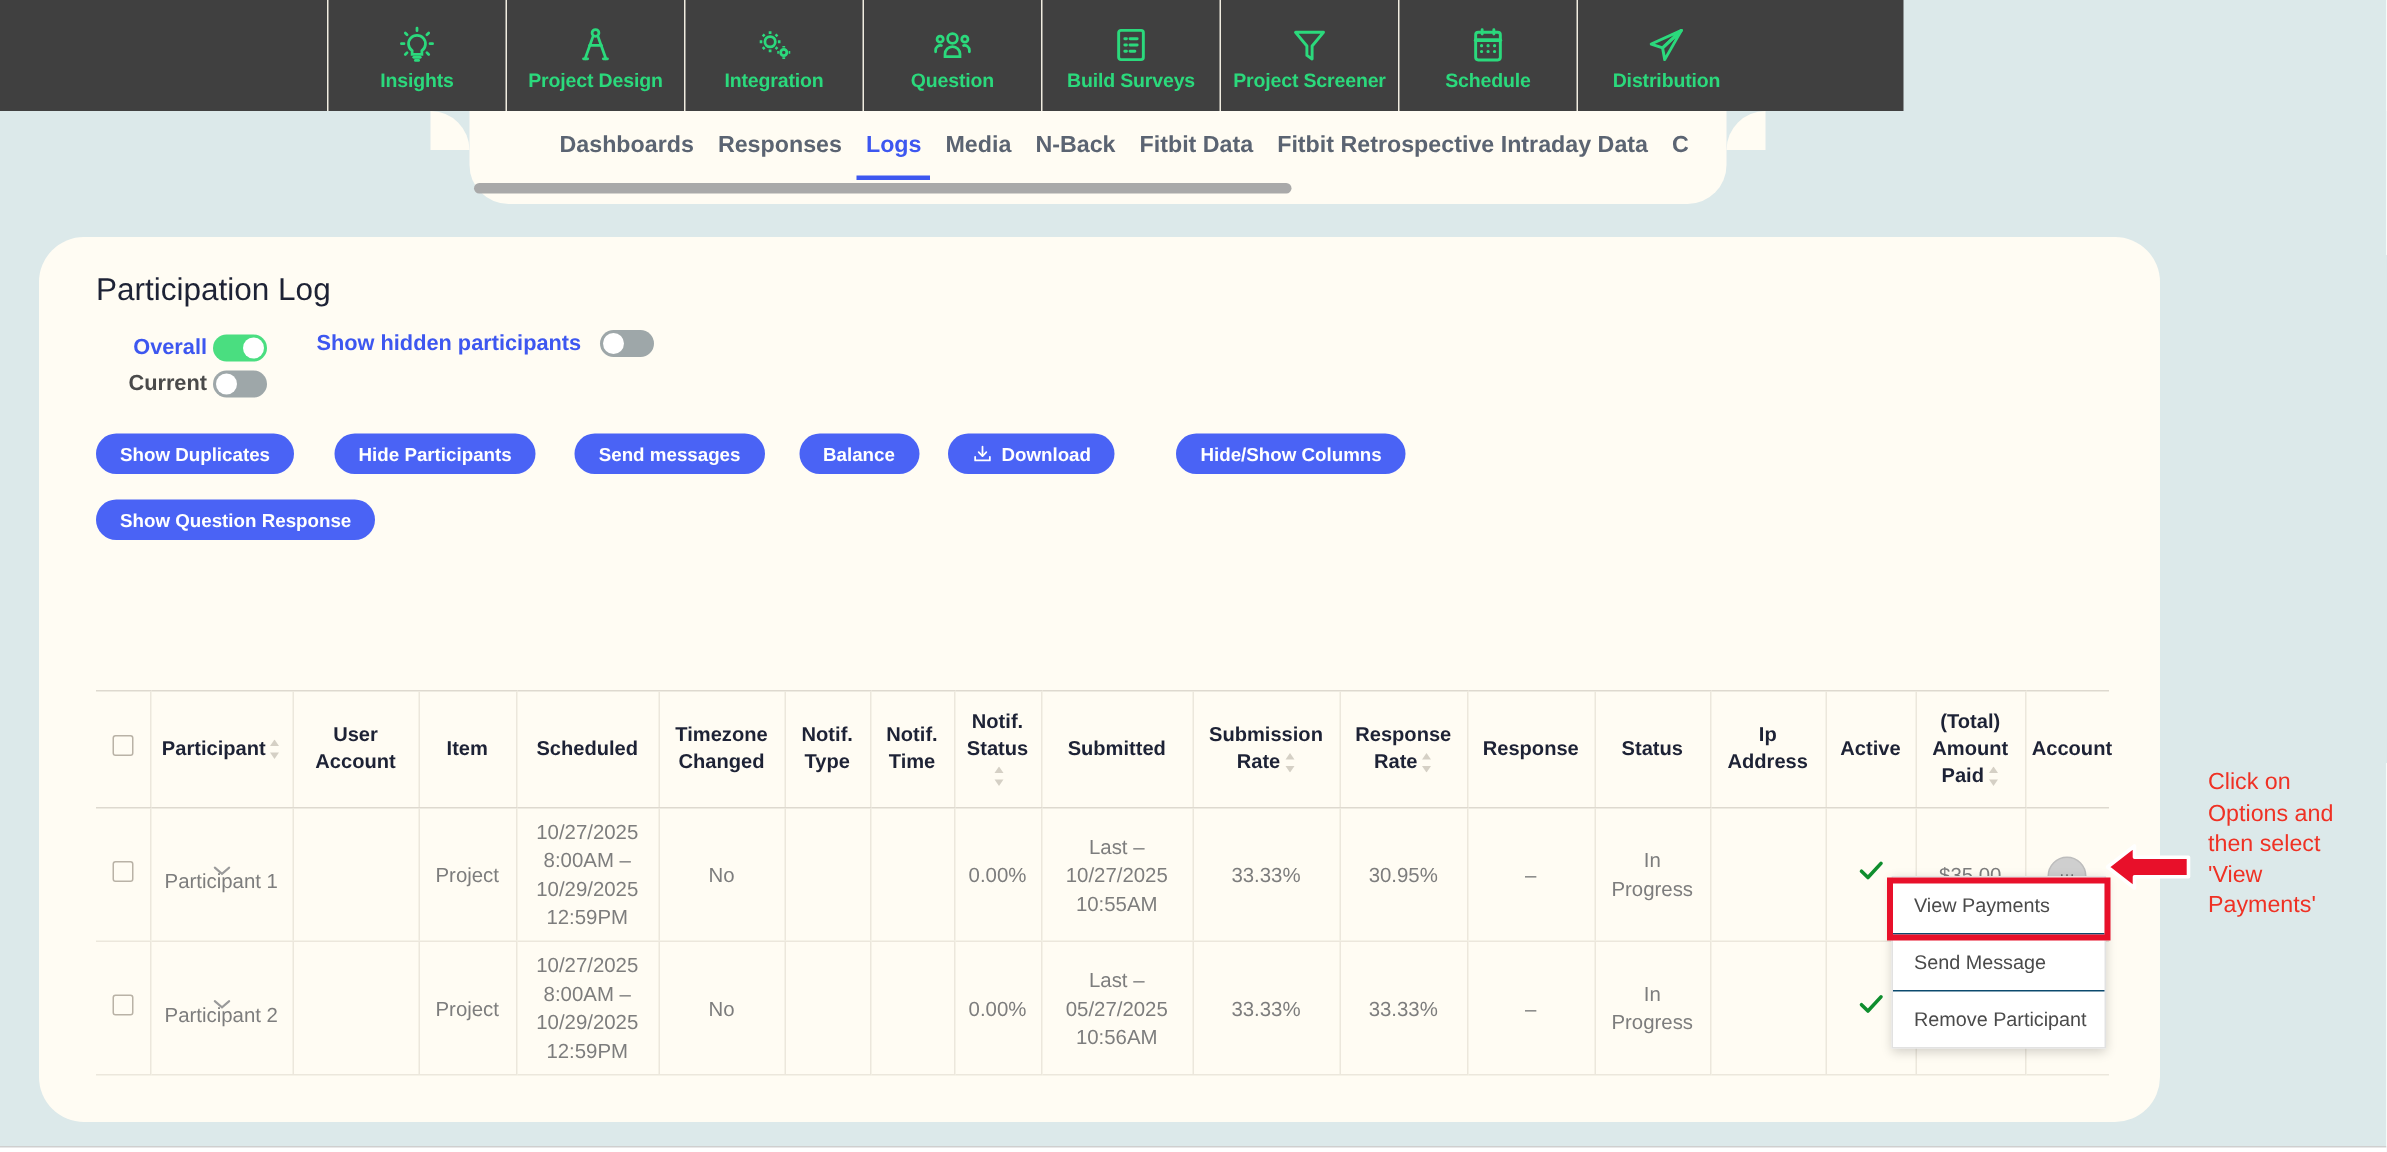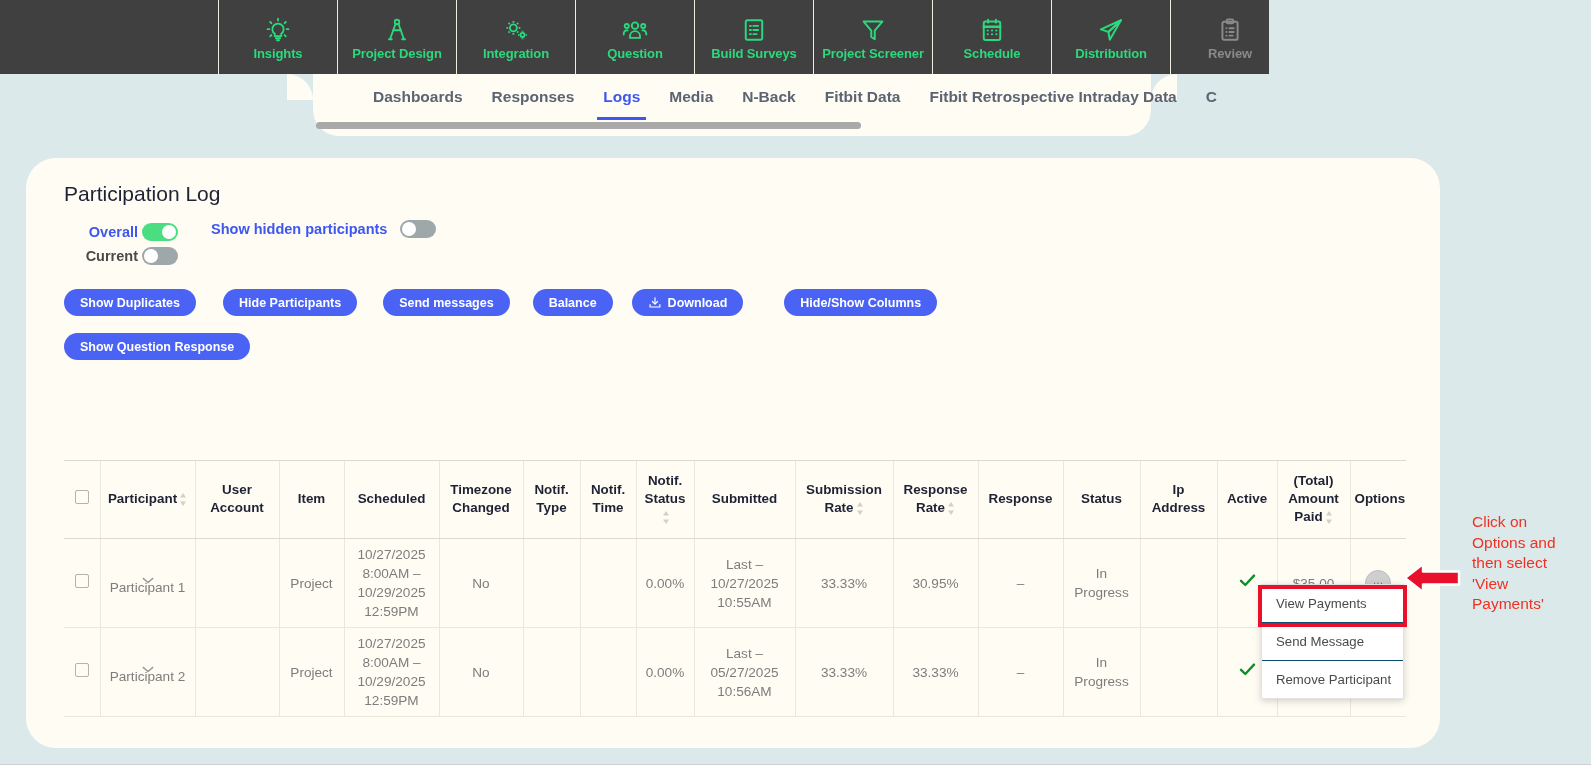--- a/index.html
+++ b/index.html
@@ -51,21 +51,21 @@
     top: 74px; left: 313px;
     width: 838px; height: 62px;
     background: #fffcf3;
     border-bottom-left-radius: 26px;
     border-bottom-right-radius: 26px;
     z-index: 30;
     overflow: visible;
   }
   .subnav-row {
     display: flex; align-items: center;
-    gap: 29px;
+    gap: 16px;
     height: 48px;
     padding-left: 60px;
     white-space: nowrap;
   }
   .subnav-item {
     font-size: 15.5px;
     color: #5b6472;
     font-weight: 700;
     cursor: pointer;
     padding-bottom: 2px;
@@ -387,30 +387,20 @@
     <div class="topnav-item green">
       <span class="ic">
         <svg viewBox="0 0 24 24" fill="none" stroke="#2bd97c" stroke-width="1.8" stroke-linejoin="round" stroke-linecap="round">
           <path d="M21.2 3 2.6 11.4l7 2.4z"></path>
             <path d="M21.2 3 9.6 13.8l1.3 7.2z"></path>
         </svg>
       </span>
       <span class="topnav-label">Distribution</span>
     </div>
 
-    <div class="topnav-item grey">
-      <span class="ic">
-        <svg viewBox="0 0 24 24" fill="none" stroke="#8a8a8a" stroke-width="1.8" stroke-linecap="round">
-          <rect x="5" y="4.4" width="14" height="16.6" rx="1.5"></rect>
-          <rect x="9" y="2.2" width="6" height="3.6" rx="1"></rect>
-          <path d="M8.6 10.4h.1M11.4 10.4h4M8.6 13.8h.1M11.4 13.8h4M8.6 17.2h.1M11.4 17.2h3"></path>
-        </svg>
-      </span>
-      <span class="topnav-label">Review</span>
-    </div>
 
     <div class="topnav-tail"></div>
   </div>
 
   <div class="topbg"></div>
   <div class="notch-l"></div>
   <div class="notch-r"></div>
 
   <div class="subnav-sheet">
     <div class="subnav-row">
@@ -532,21 +522,21 @@
                     <path d="M4 13 1 8.6h6z" fill="#d5d0c5"></path>
                   </svg></span></th>
             <th><span>Response</span></th>
             <th><span>Status</span></th>
             <th><span>Ip Address</span></th>
             <th><span>Active</span></th>
             <th><span>(Total) Amount Paid</span><span class="sorticon"><svg viewBox="0 0 8 13">
                     <path d="M4 0 7 4.4H1z" fill="#d5d0c5"></path>
                     <path d="M4 13 1 8.6h6z" fill="#d5d0c5"></path>
                   </svg></span></th>
-            <th><span>Options</span></th>
+            <th><span>Account</span></th>
           </tr>
         </thead>
         <tbody>
           <tr>
             <td><span class="chk"></span></td>
             <td class="part-cell">
               <span class="caret">
                 <svg viewBox="0 0 12 7" fill="none" stroke="#9a9a9a" stroke-width="1.4" stroke-linecap="round">
                     <path d="M1.2 1.4 6 5.6l4.8-4.2"></path>
                   </svg>

